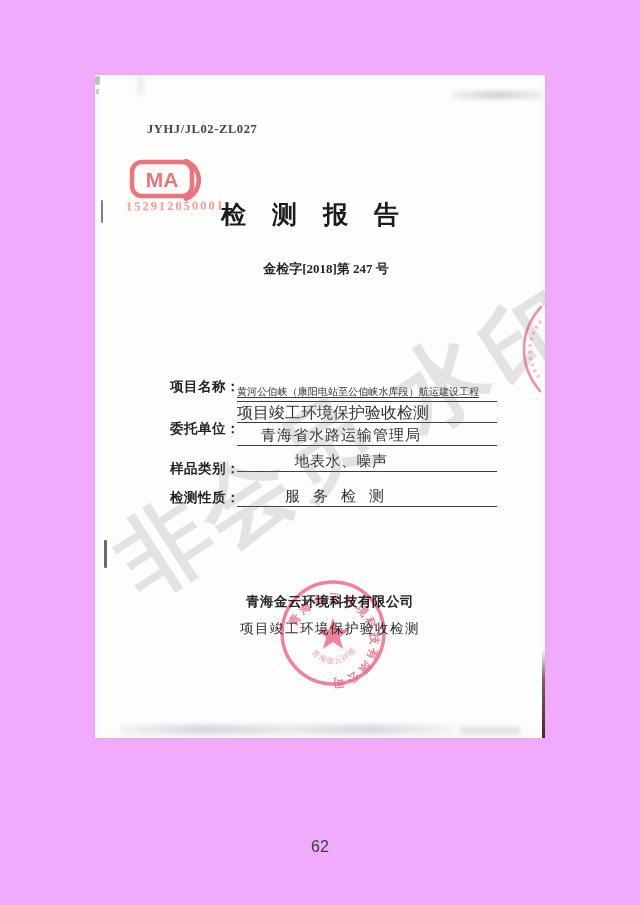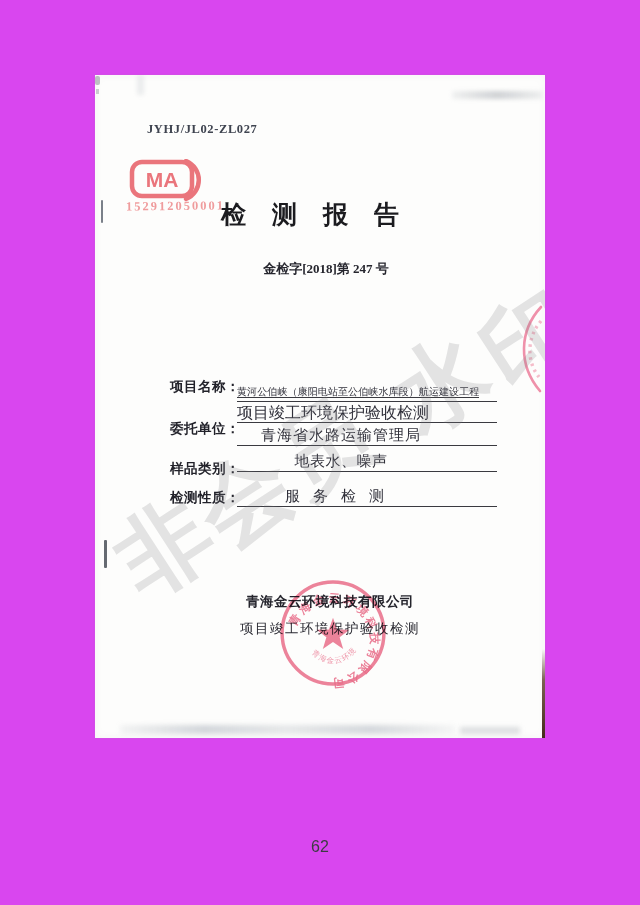--- a/index.html
+++ b/index.html
@@ -1,18 +1,18 @@
 <!DOCTYPE html>
 <html><head>
 <meta charset="utf-8">
 <style>
   * { margin:0; padding:0; box-sizing:border-box; }
   html,body { width:640px; height:905px; background:#ffffff; overflow:hidden;
     font-family:"Liberation Serif","DejaVu Serif",serif; }
-  #stage { position:relative; width:640px; height:905px; background:#d946ef; }
+  #stage { position:relative; width:640px; height:905px; background:#f0abfc; }
 
   
   .paper { position:absolute; left:95px; top:75px; width:450px; height:663px;
     background:#fdfdfc; overflow:hidden;
     box-shadow: inset 0 0 8px rgba(120,120,120,0.06), 0 0 2px rgba(160,160,160,0.25); }
 
   
   .artifact { position:absolute; pointer-events:none; }
   .speck-tl-1 { left:0px; top:1px; width:5px; height:9px; background:#8a8f96; opacity:.55; border-radius:2px; }
   .speck-tl-2 { left:1px; top:14px; width:3px; height:5px; background:#9aa0a6; opacity:.5; }

